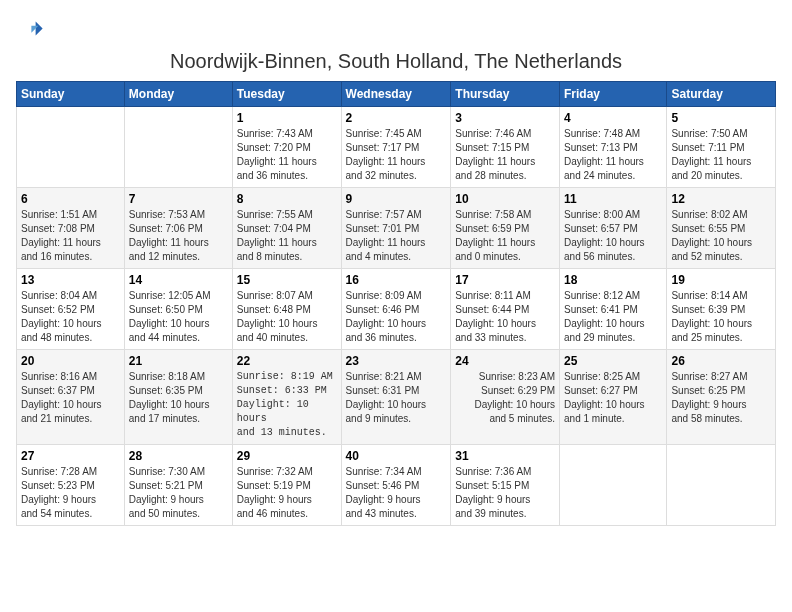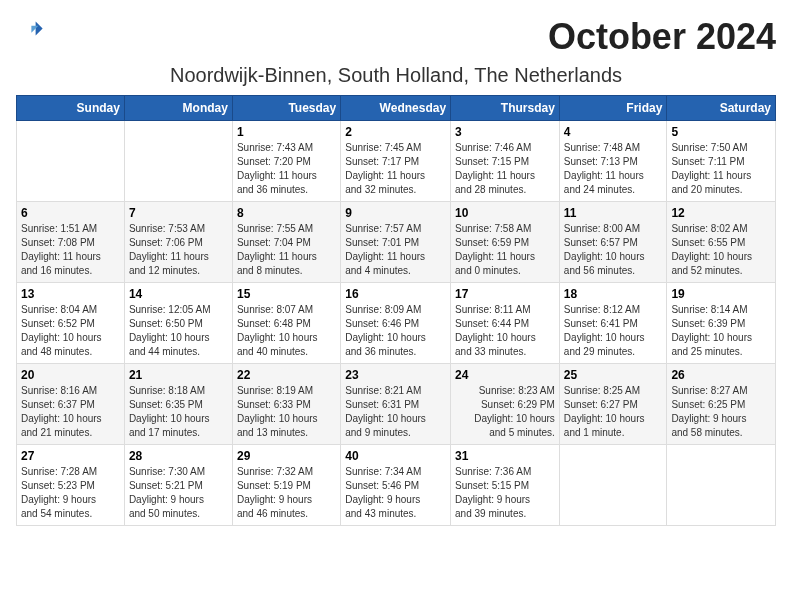--- a/index.html
+++ b/index.html
@@ -47,21 +47,21 @@
       width: 100%;
       border-collapse: collapse;
       font-size: 10.5px;
     }
     thead tr th {
       background: #2563b0;
       color: #fff;
       padding: 5px 4px;
       font-size: 12px;
       font-weight: bold;
-      text-align: right;
+      text-align: left;
       border: 1px solid #1a4a8a;
     }
     tbody tr {
       border-bottom: 1px solid #ccc;
     }
     tbody tr:nth-child(even) {
       background: #f5f5f5;
     }
     td {
       vertical-align: top;
@@ -87,21 +87,20 @@
 </head>
 <body>
 
 <div class="header">
   <div class="logo">
     <svg class="logo-icon" viewBox="0 0 40 40">
       <polygon points="28,8 38,18 28,28" fill="#2563b0"></polygon>
       <polygon points="22,14 32,14 22,24" fill="#5a9fd4"></polygon>
     </svg>
   </div>
-  <div class="month-title">October 2024</div>
 </div>
 
 <div class="subtitle">Noordwijk-Binnen, South Holland, The Netherlands</div>
 
 <table>
   <thead>
     <tr id="header-row">
         <th>Sunday</th>
         <th>Monday</th>
         <th>Tuesday</th>
@@ -263,21 +262,21 @@
         </td>
         <td>
           <span class="day-num">21</span>
           <div class="day-info" style="white-space: pre-line;">Sunrise: 8:18 AM
 Sunset: 6:35 PM
 Daylight: 10 hours
 and 17 minutes.</div>
         </td>
         <td>
           <span class="day-num">22</span>
-          <div class="day-info" style="white-space: pre-line;">Sunrise: 8:19 AM
+          <div class="day-info" style="white-space: pre-line; font-family: Liberation Mono, monospace;">Sunrise: 8:19 AM
 Sunset: 6:33 PM
 Daylight: 10 hours
 and 13 minutes.</div>
         </td>
         <td>
           <span class="day-num">23</span>
           <div class="day-info" style="white-space: pre-line;">Sunrise: 8:21 AM
 Sunset: 6:31 PM
 Daylight: 10 hours
 and 9 minutes.</div>

